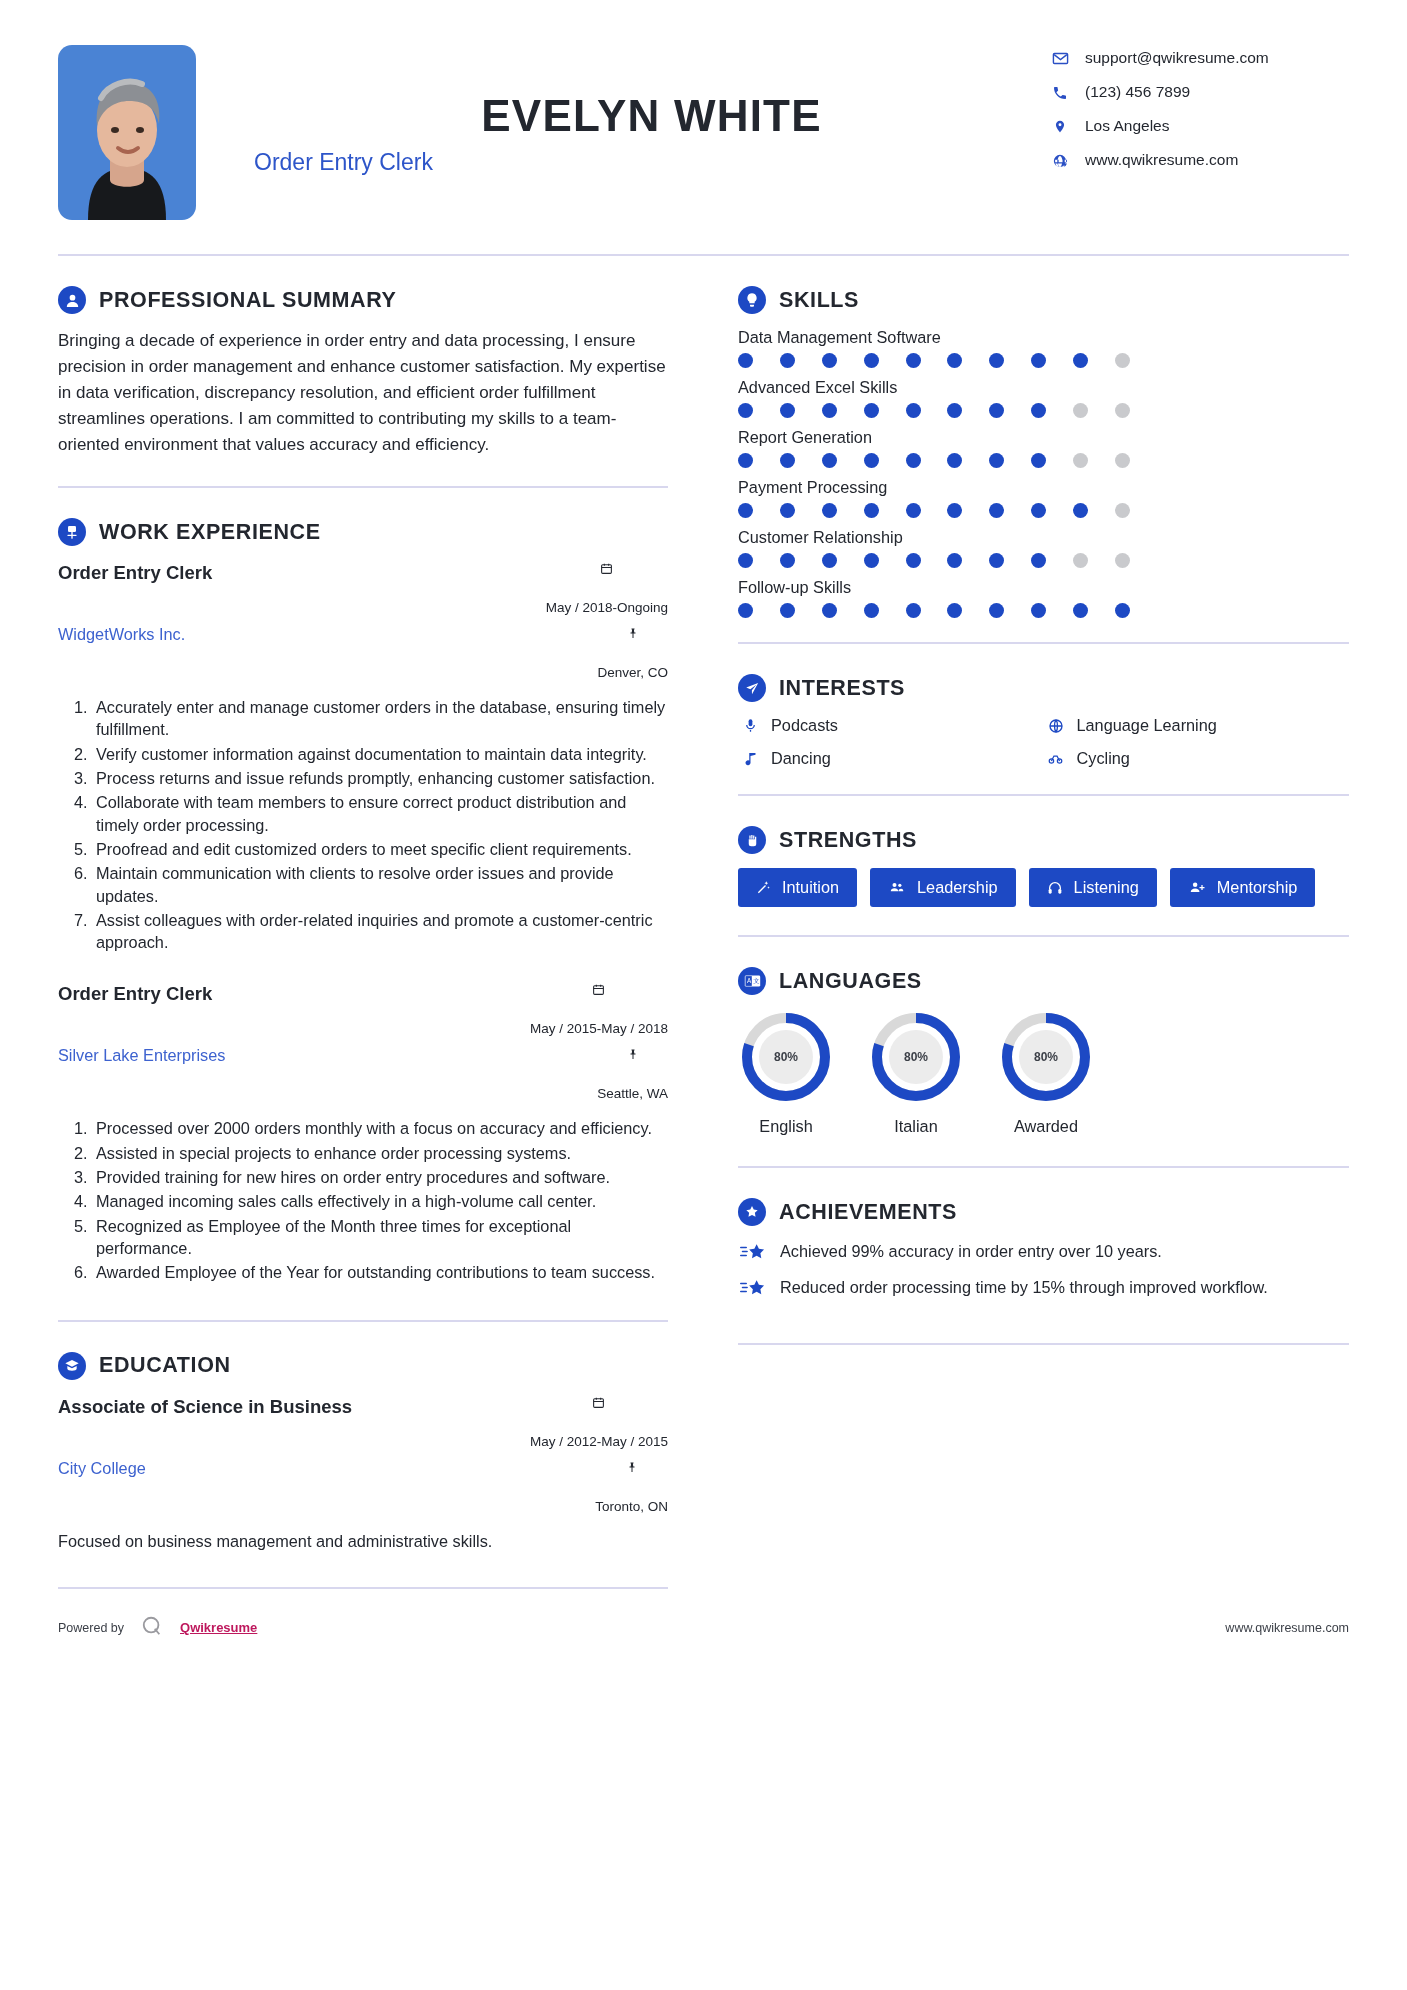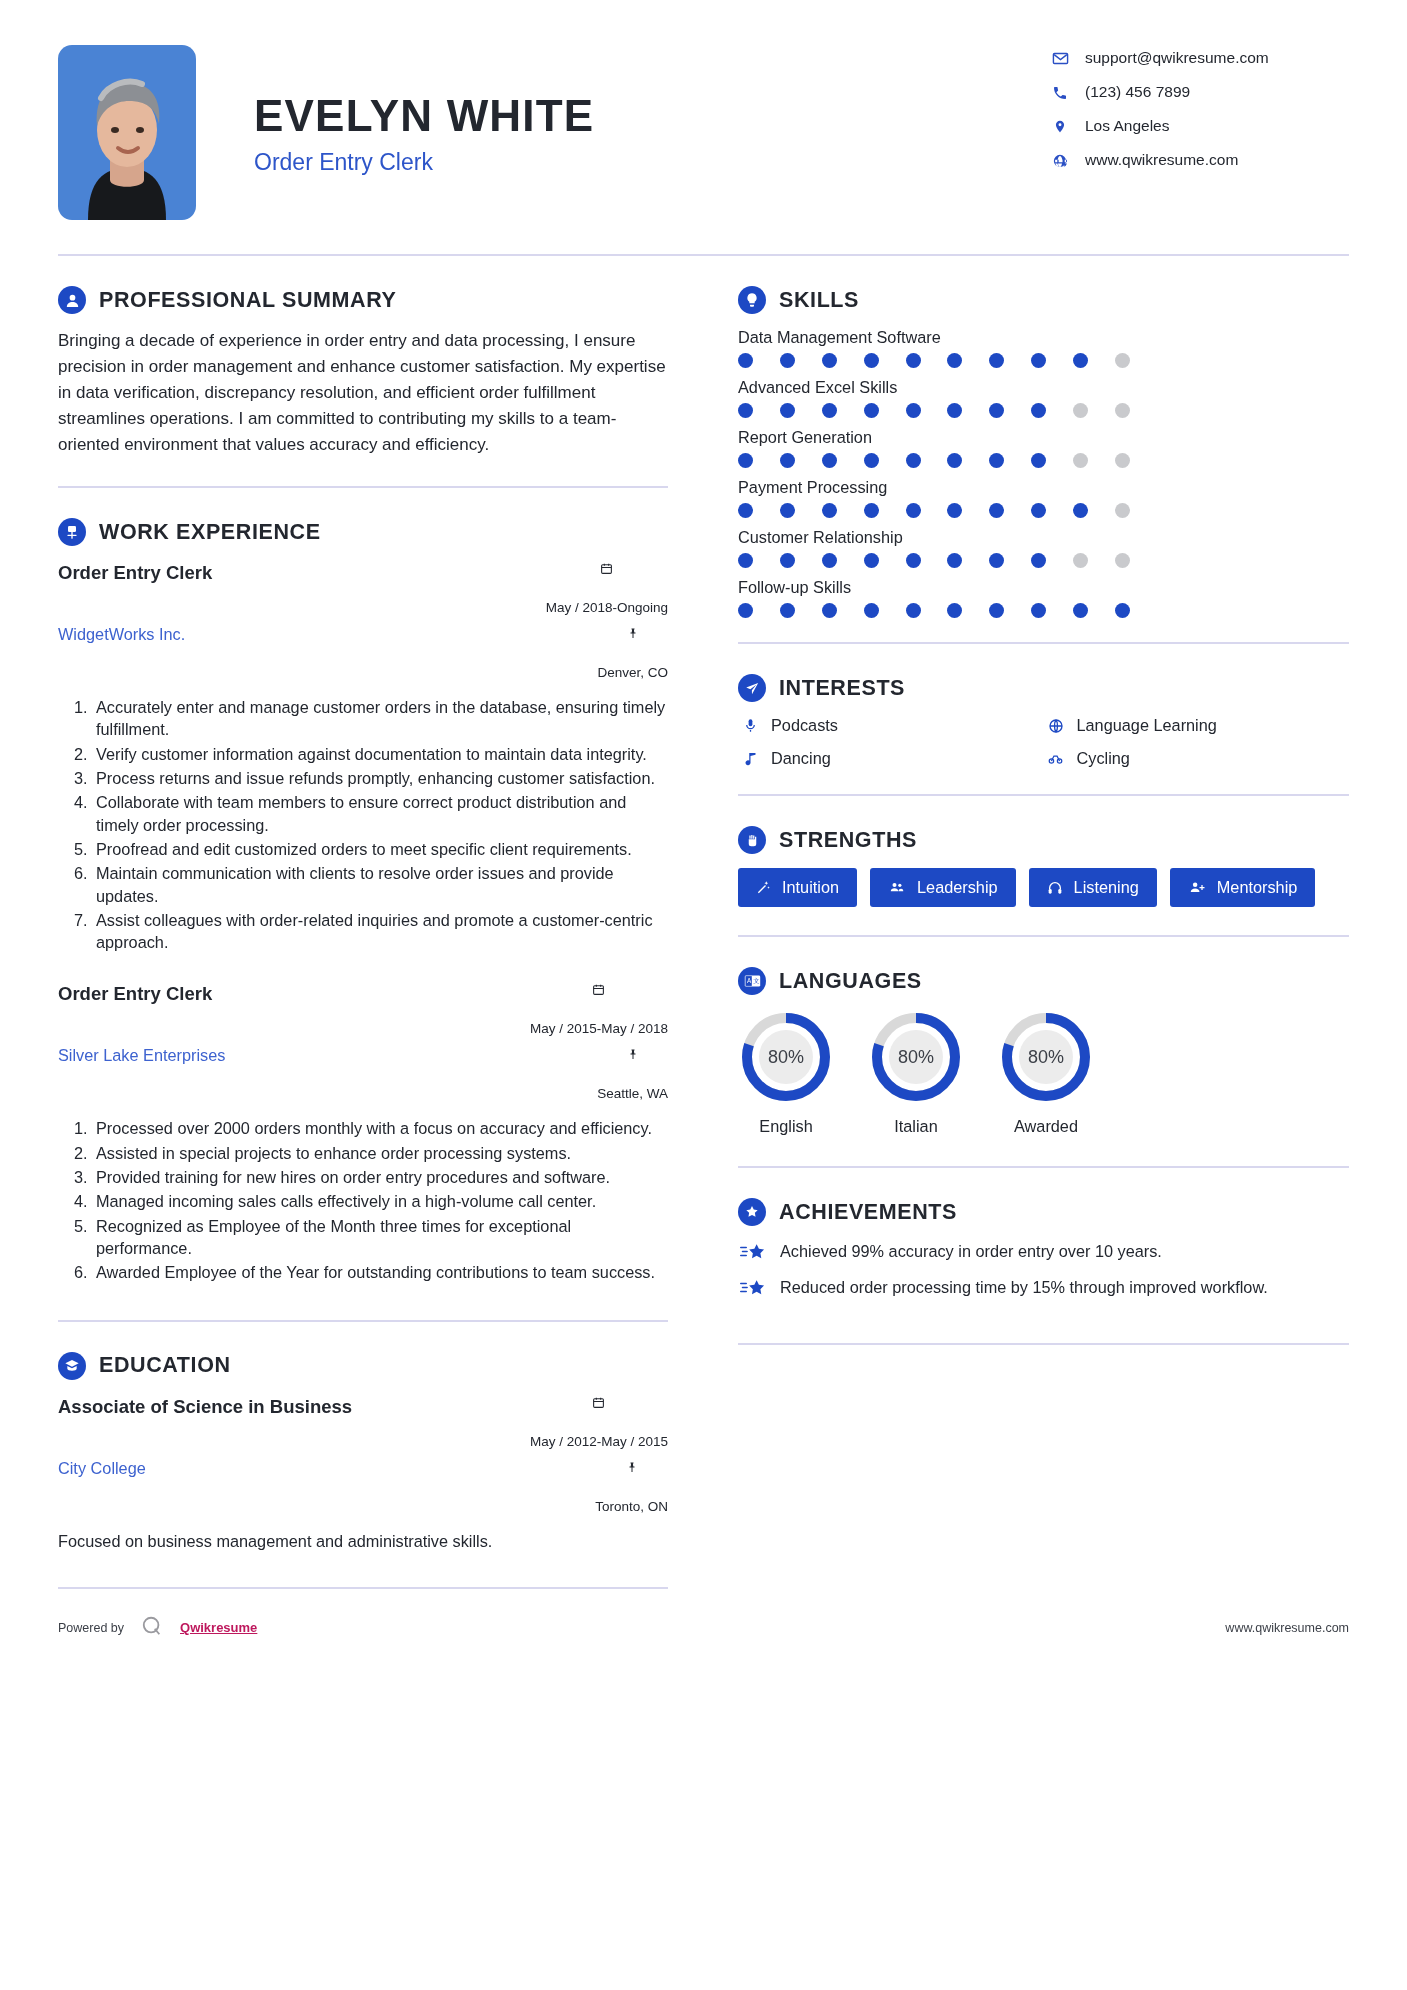--- a/index.html
+++ b/index.html
@@ -44,20 +44,21 @@
     flex: 1 1 auto;
     padding-left: 58px;
     padding-top: 48px;
   }
   .fullname {
     font-size: 44px;
     font-weight: 700;
     letter-spacing: 1.2px;
     color: #23272f;
     line-height: 1.05;
+    text-align: center;
   }
   .jobtitle {
     font-size: 23px;
     color: #2d55c9;
     margin-top: 10px;
     font-weight: 400;
   }
   .contacts {
     flex: 0 0 auto;
     padding-top: 4px;
@@ -226,21 +227,21 @@
   }
 
   
   .lang-grid { display: flex; gap: 34px; margin-top: 8px; }
   .lang { text-align: center; width: 96px; }
   .ring { position: relative; width: 96px; height: 96px; }
   .ring svg { display: block; }
   .ring .pct {
     position: absolute; inset: 0;
     display: flex; align-items: center; justify-content: center;
-    font-size: 18px; font-weight: 400; color: #3b3f47;
+    font-size: 12px; font-weight: 700; color: #3b3f47;
   }
   .lang-name { margin-top: 12px; font-size: 16.3px; color: #23272f; }
 
   
   .ach {
     display: flex;
     align-items: flex-start;
     margin-bottom: 14px;
     font-size: 16.3px;
     line-height: 1.38;

